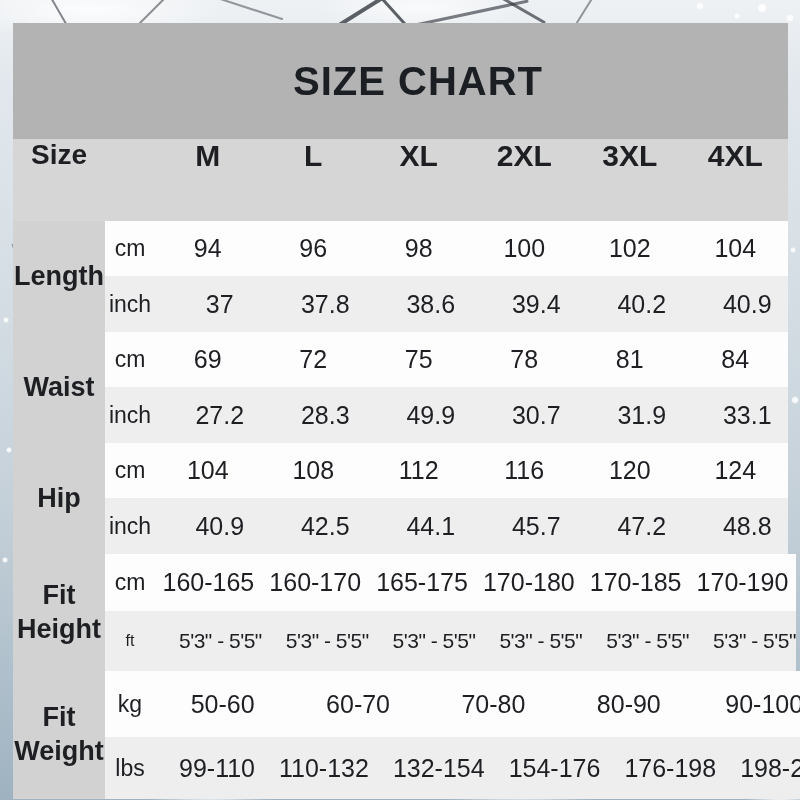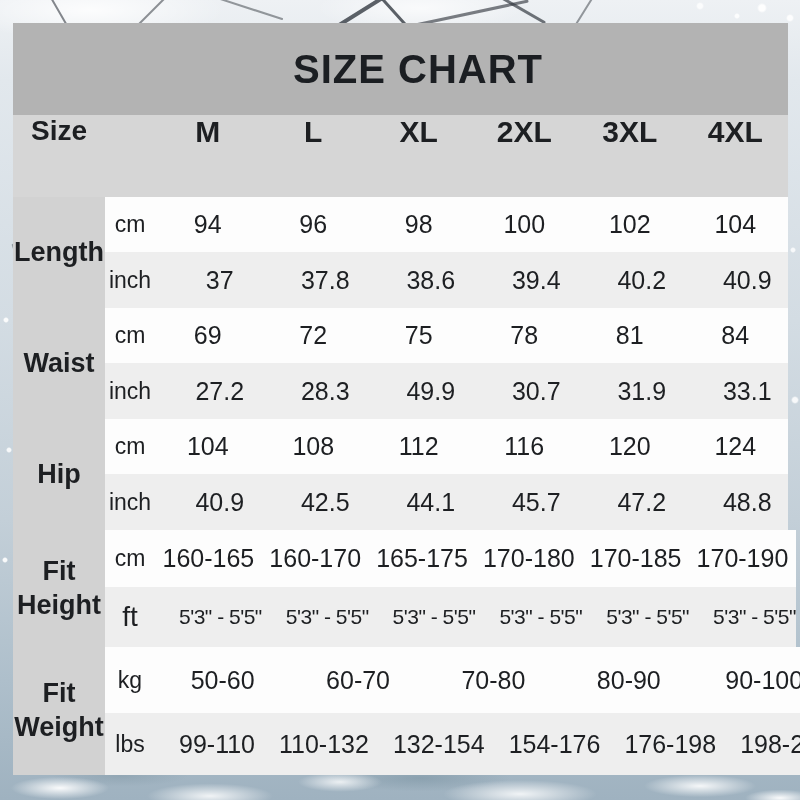--- a/index.html
+++ b/index.html
@@ -55,21 +55,21 @@
   .b6{width:55px;height:2px;left:30px;top:8px;transform:rotate(60deg);opacity:.6;}
   .b7{width:46px;height:2px;left:560px;top:12px;transform:rotate(-58deg);opacity:.5;}
   .b8{width:40px;height:2px;left:2px;top:140px;transform:rotate(80deg);opacity:.45;}
   .b9{width:36px;height:2px;left:0px;top:260px;transform:rotate(72deg);opacity:.4;}
   .b10{width:80px;height:2px;left:205px;top:6px;transform:rotate(18deg);opacity:.5;}
 
   .size-chart{
     position:absolute;left:13px;top:23px;width:775px;
   }
   .banner{
-    height:92px;background:var(--banner);
+    height:116px;background:var(--banner);
     display:flex;align-items:center;justify-content:center;padding-left:35px;
   }
   .banner .title{
     font-size:40px;font-weight:bold;letter-spacing:1px;color:#1b1e22;
   }
   .header-row{
     height:82px;background:var(--header-row);
     display:flex;align-items:flex-start;
     font-weight:bold;font-size:30px;
   }
@@ -87,21 +87,21 @@
   .rows{flex:1;display:flex;flex-direction:column;}
   .row{display:flex;align-items:center;background:var(--row-white);height:55px;}
   .row.alt{background:var(--row-alt);height:56px;gap:24px;}
   .g3 .row{height:57px;}
   .g3 .row.alt{height:60px;}
   .g4 .row{height:66px;}
   .g4 .row.alt{height:62px;}
   .unit{width:50px;text-align:center;font-size:23px;}
   .val{flex:1;text-align:center;font-size:25px;white-space:nowrap;}
   .row.u-ft .val{font-size:21px;letter-spacing:-0.5px;}
-  .row.u-ft .unit{font-size:28px;}
+  .row.u-ft .unit{font-size:16px;}
 </style>
 </head>
 <body>
 
 <div class="bg-art">
   <div class="branch b1"></div>
   <div class="branch b2"></div>
   <div class="branch b3"></div>
   <div class="branch b4"></div>
   <div class="branch b5"></div>

